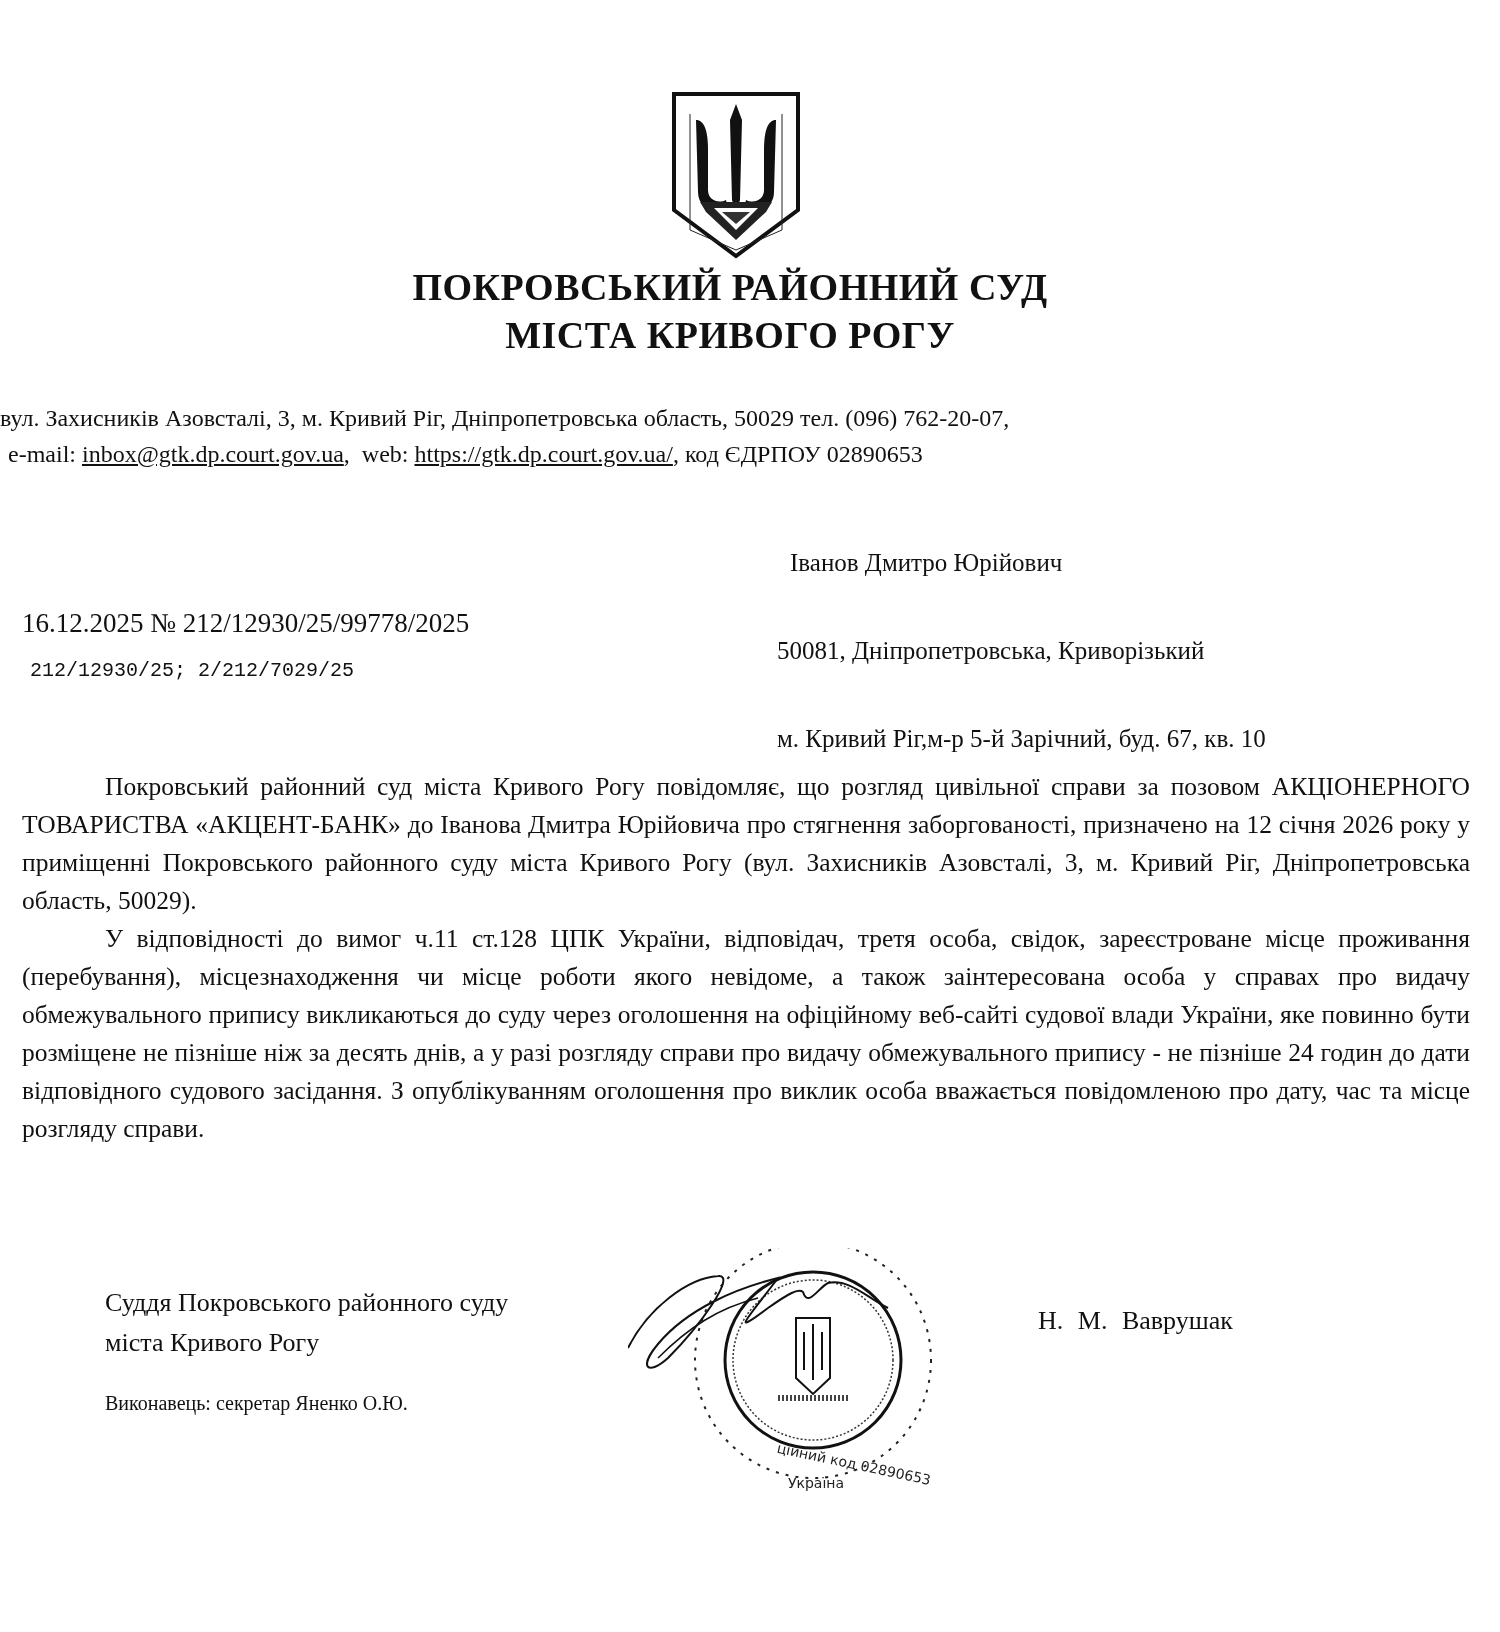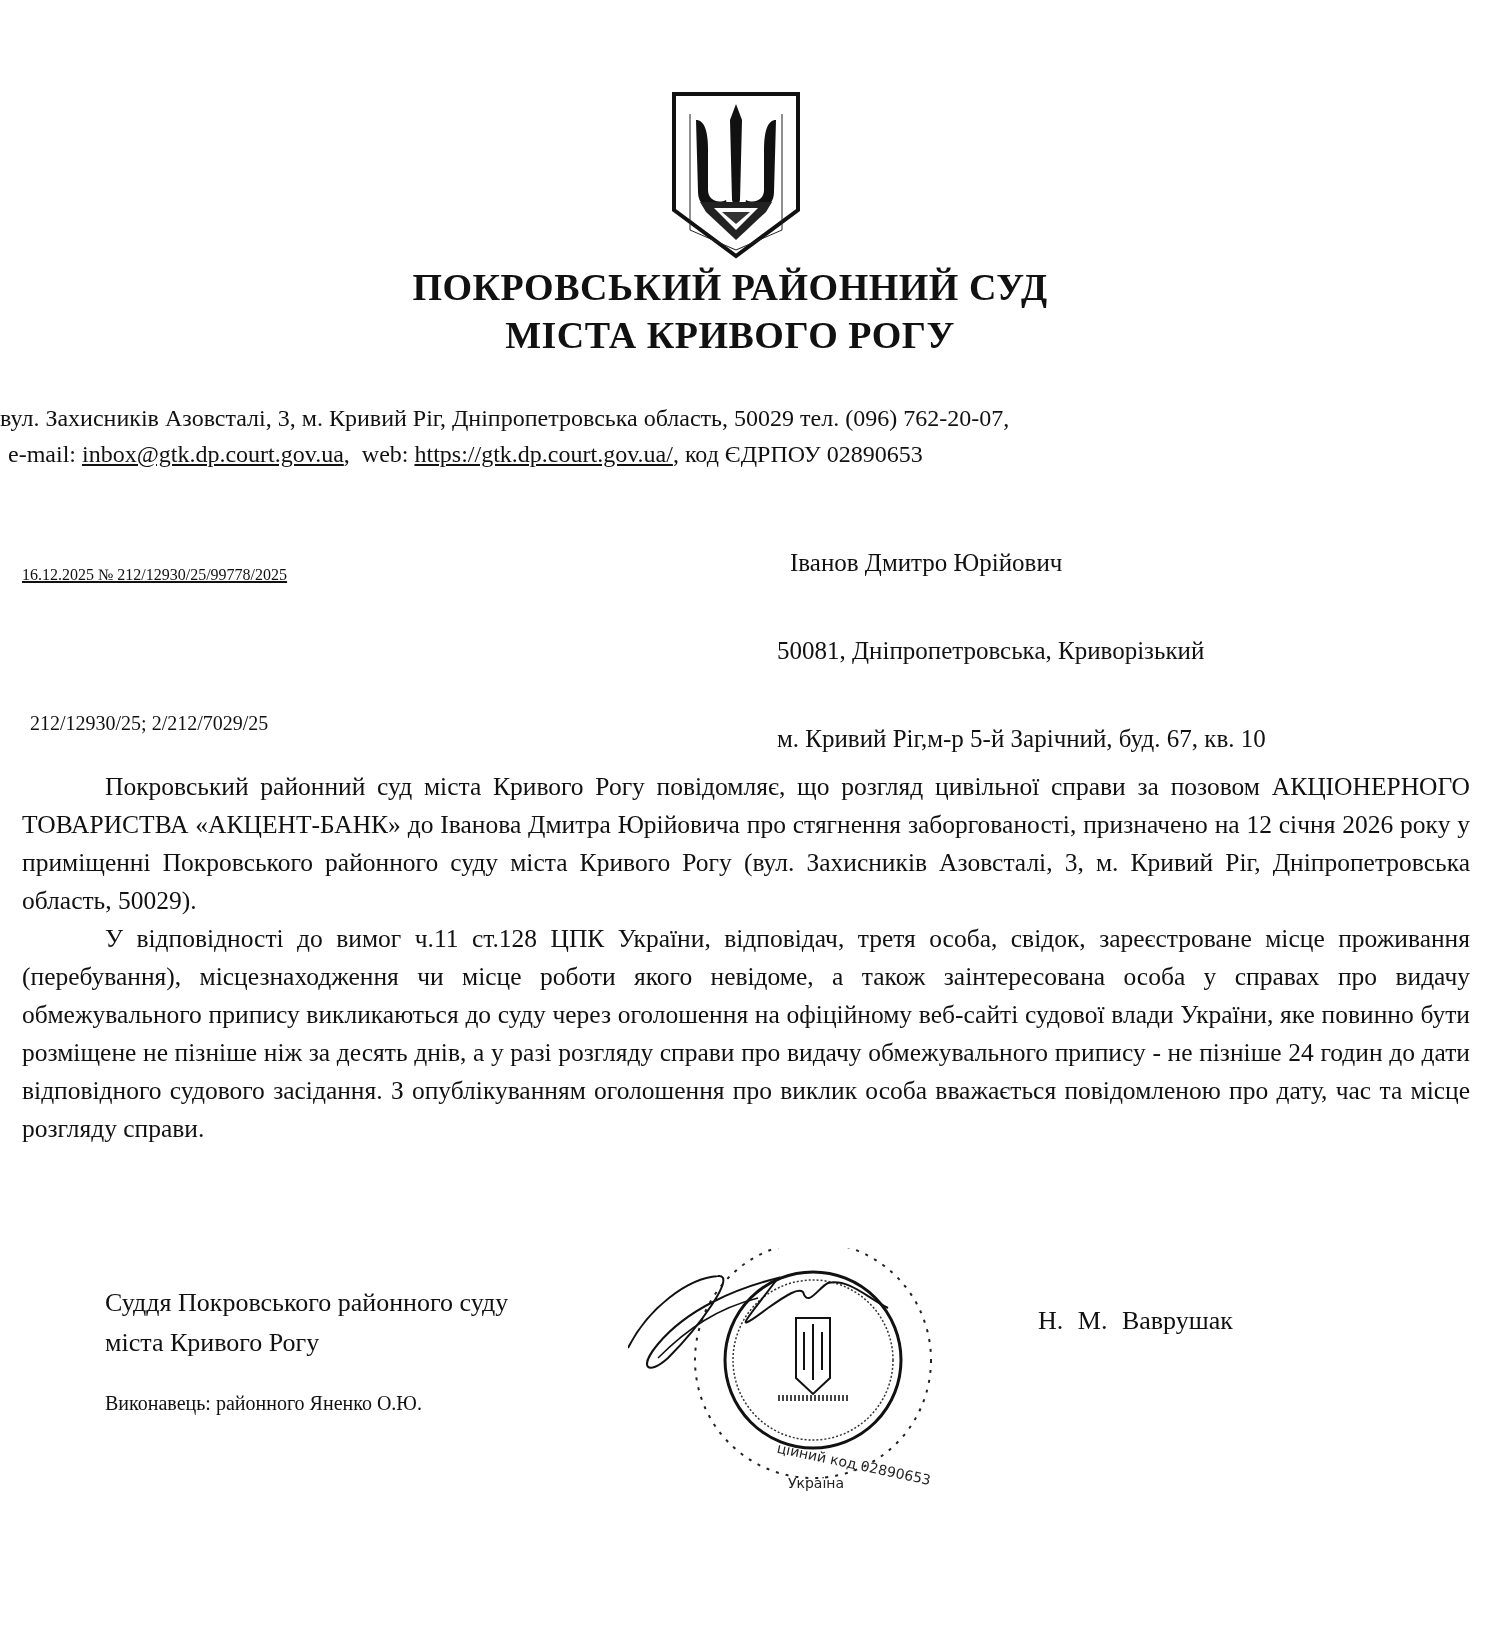--- a/index.html
+++ b/index.html
@@ -6,22 +6,22 @@
   body { width: 1500px; height: 1632px; position: relative; overflow: hidden;
          font-family: "Liberation Serif", "DejaVu Serif", serif; color: #111; }
   .abs { position: absolute; }
   .emblem { left: 670px; top: 90px; width: 132px; height: 170px; }
   .title { left: 0; width: 1500px; text-align: center; font-weight: bold; font-size: 38px; line-height: 46px; letter-spacing: 0.5px; }
   .t1 { top: 264px; left: -20px; }
   .t2 { top: 312px; left: -20px; }
   .contacts { left: 0; width: 1500px; text-align: left; font-size: 24px; line-height: 36px; top: 400px; }
   .contacts .line2 { padding-left: 8px; }
   .u { text-decoration: underline; }
-  .outno { left: 22px; top: 566px; font-size: 16px; text-decoration: underline; text-decoration-thickness: 2px; }
-  .caseno { left: 30px; top: 712px; font-size: 20px; }
+  .outno { left: 22px; top: 608px; font-size: 27px; text-decoration-thickness: 2px; }
+  .caseno { left: 30px; top: 659px; font-size: 20px; font-family: Liberation Mono, monospace; }
   .recipient { left: 790px; top: 543px; font-size: 25px; line-height: 40px; }
   .recipient div:nth-child(n+2) { margin-left: -13px; margin-top: 48px; }
   .body { left: 22px; width: 1448px; top: 768px; font-size: 25.5px; line-height: 38px; text-align: justify; }
   .body p { margin: 0; text-indent: 83px; }
   .sign-left { left: 105px; top: 1283px; font-size: 26px; line-height: 40px; }
   .executor { left: 105px; top: 1392px; font-size: 20px; }
   .sign-right { left: 1038px; top: 1306px; font-size: 26px; word-spacing: 8px; }
   .seal { left: 628px; top: 1248px; width: 330px; height: 250px; }
 </style>
 </head>
@@ -61,21 +61,21 @@
 
 <div class="abs body">
   <p>Покровський районний суд міста Кривого Рогу  повідомляє, що розгляд цивільної справи за позовом АКЦІОНЕРНОГО ТОВАРИСТВА «АКЦЕНТ-БАНК» до Іванова Дмитра Юрійовича про стягнення заборгованості, призначено на 12 січня 2026 року у приміщенні Покровського районного суду міста Кривого Рогу (вул. Захисників Азовсталі, 3, м. Кривий Ріг, Дніпропетровська область, 50029).</p>
   <p>У відповідності до вимог ч.11 ст.128 ЦПК України, відповідач, третя особа, свідок, зареєстроване місце проживання (перебування), місцезнаходження чи місце роботи якого невідоме, а також заінтересована особа у справах про видачу обмежувального припису викликаються до суду через оголошення на офіційному веб-сайті судової влади України, яке повинно бути розміщене не пізніше ніж за десять днів, а у разі розгляду справи про видачу обмежувального припису - не пізніше 24 годин до дати відповідного судового засідання. З опублікуванням оголошення про виклик особа вважається повідомленою про дату, час та місце розгляду справи.</p>
 </div>
 
 <div class="abs sign-left">
   <div>Суддя  Покровського районного суду</div>
   <div>міста Кривого Рогу</div>
 </div>
-<div class="abs executor">Виконавець: районного Яненко О.Ю.</div>
+<div class="abs executor">Виконавець: секретар Яненко О.Ю.</div>
 <div class="abs sign-right">Н. М.  Ваврушак</div>
 
 <div class="abs seal">
   <svg width="330" height="250" viewBox="0 0 330 250">
     <circle cx="185" cy="112" r="118" fill="none" stroke="#222" stroke-width="2" stroke-dasharray="3 7"></circle>
     <circle cx="185" cy="112" r="88" fill="none" stroke="#111" stroke-width="3"></circle>
     <circle cx="185" cy="112" r="80" fill="none" stroke="#333" stroke-width="1.5" stroke-dasharray="2 2"></circle>
     <path d="M168 70 H202 V130 L185 146 L168 130 Z" fill="none" stroke="#111" stroke-width="2"></path>
     <path d="M185 76 V132 M176 84 V122 M194 84 V122" stroke="#111" stroke-width="2"></path>
     <path d="M150 150 L220 150" stroke="#444" stroke-width="6" stroke-dasharray="2 2"></path>

